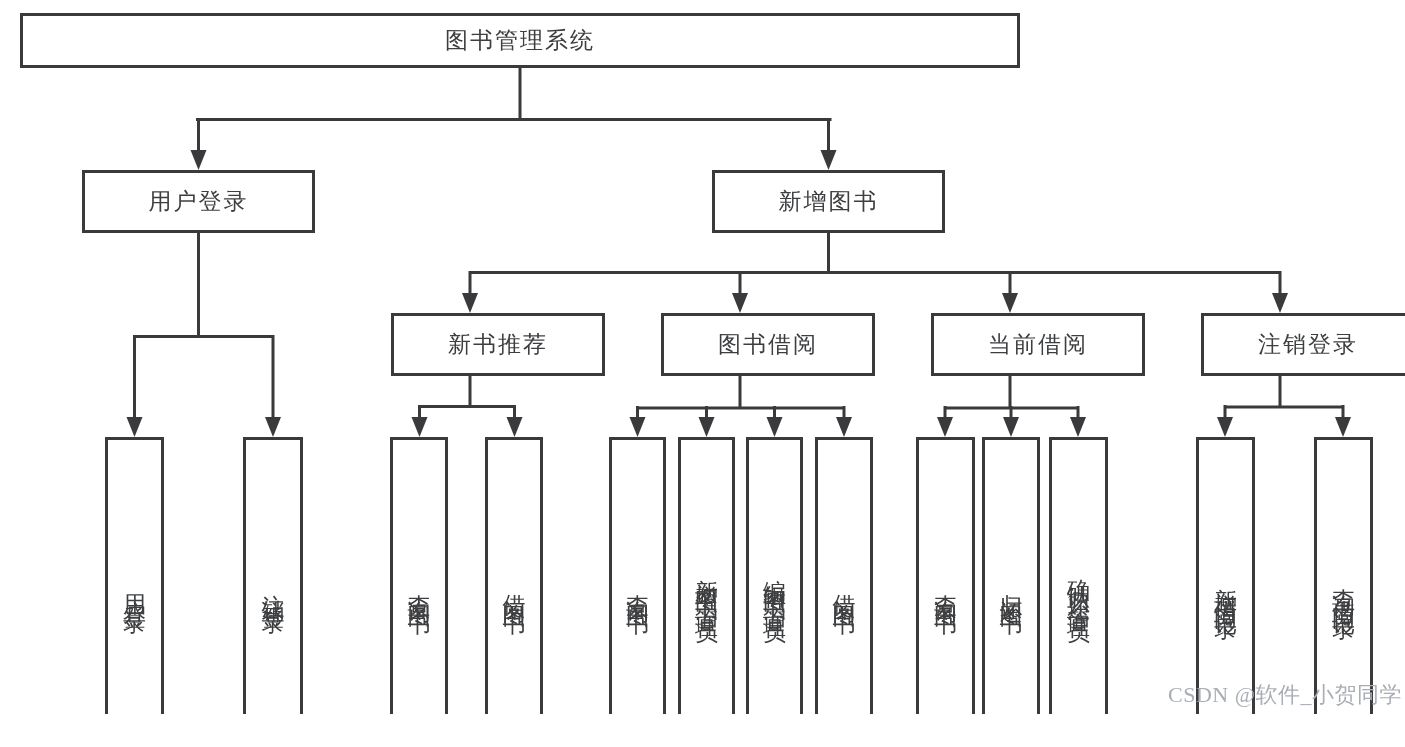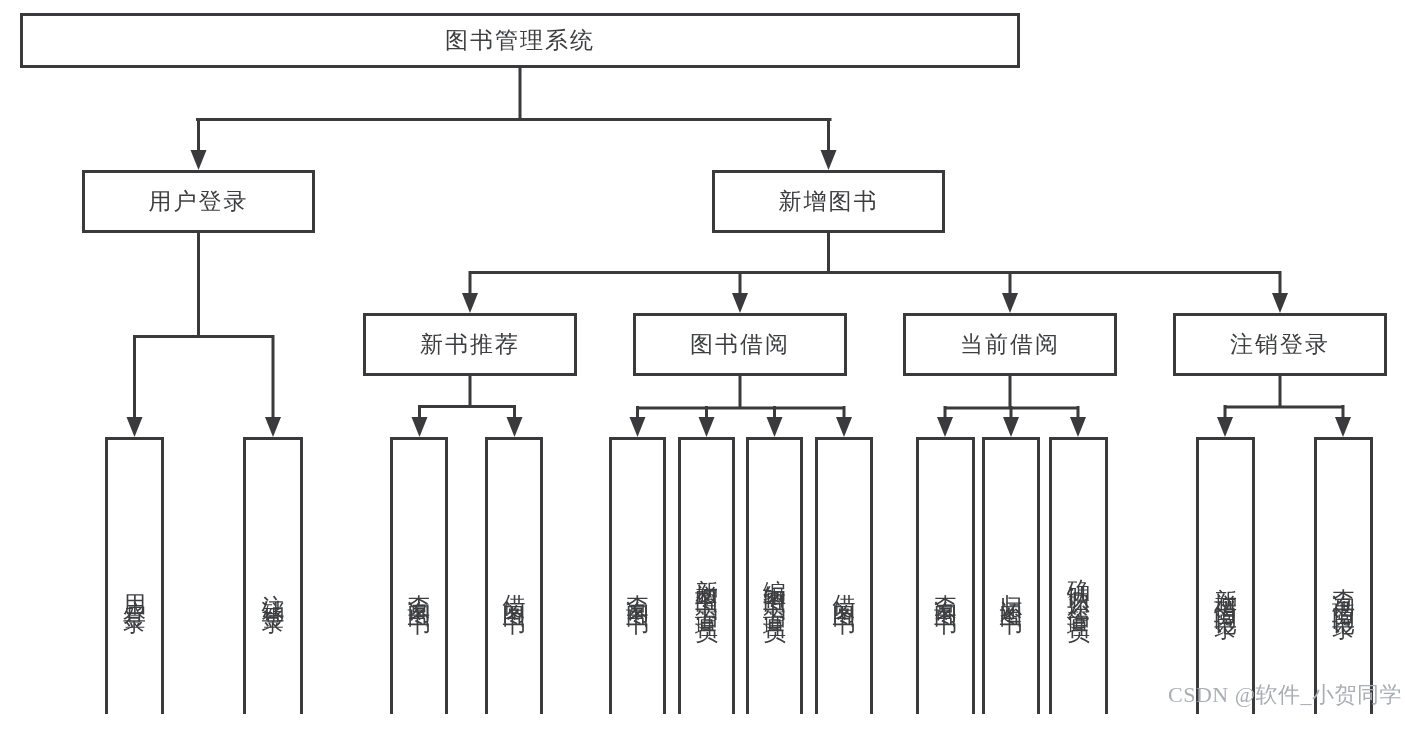--- a/index.html
+++ b/index.html
@@ -39,21 +39,21 @@
   }
   .v-label{
     writing-mode:vertical-rl;
     text-orientation:mixed;
     font-size:23px;
     letter-spacing:6px;
     line-height:1;
     white-space:nowrap;
   }
   .lvl2{top:170px;width:233px;height:63px;}
-  .lvl3{top:313px;width:214px;height:63px;}
+  .lvl3{top:313px;width:214px;height:63px;margin-left:28px;}
   .leaf{top:437px;height:301px;}
   .watermark{
     position:absolute;
     right:3px;
     bottom:4px;
     font-size:22px;
     letter-spacing:0.5px;
     color:var(--watermark);
     white-space:nowrap;
     margin-left:36px;

